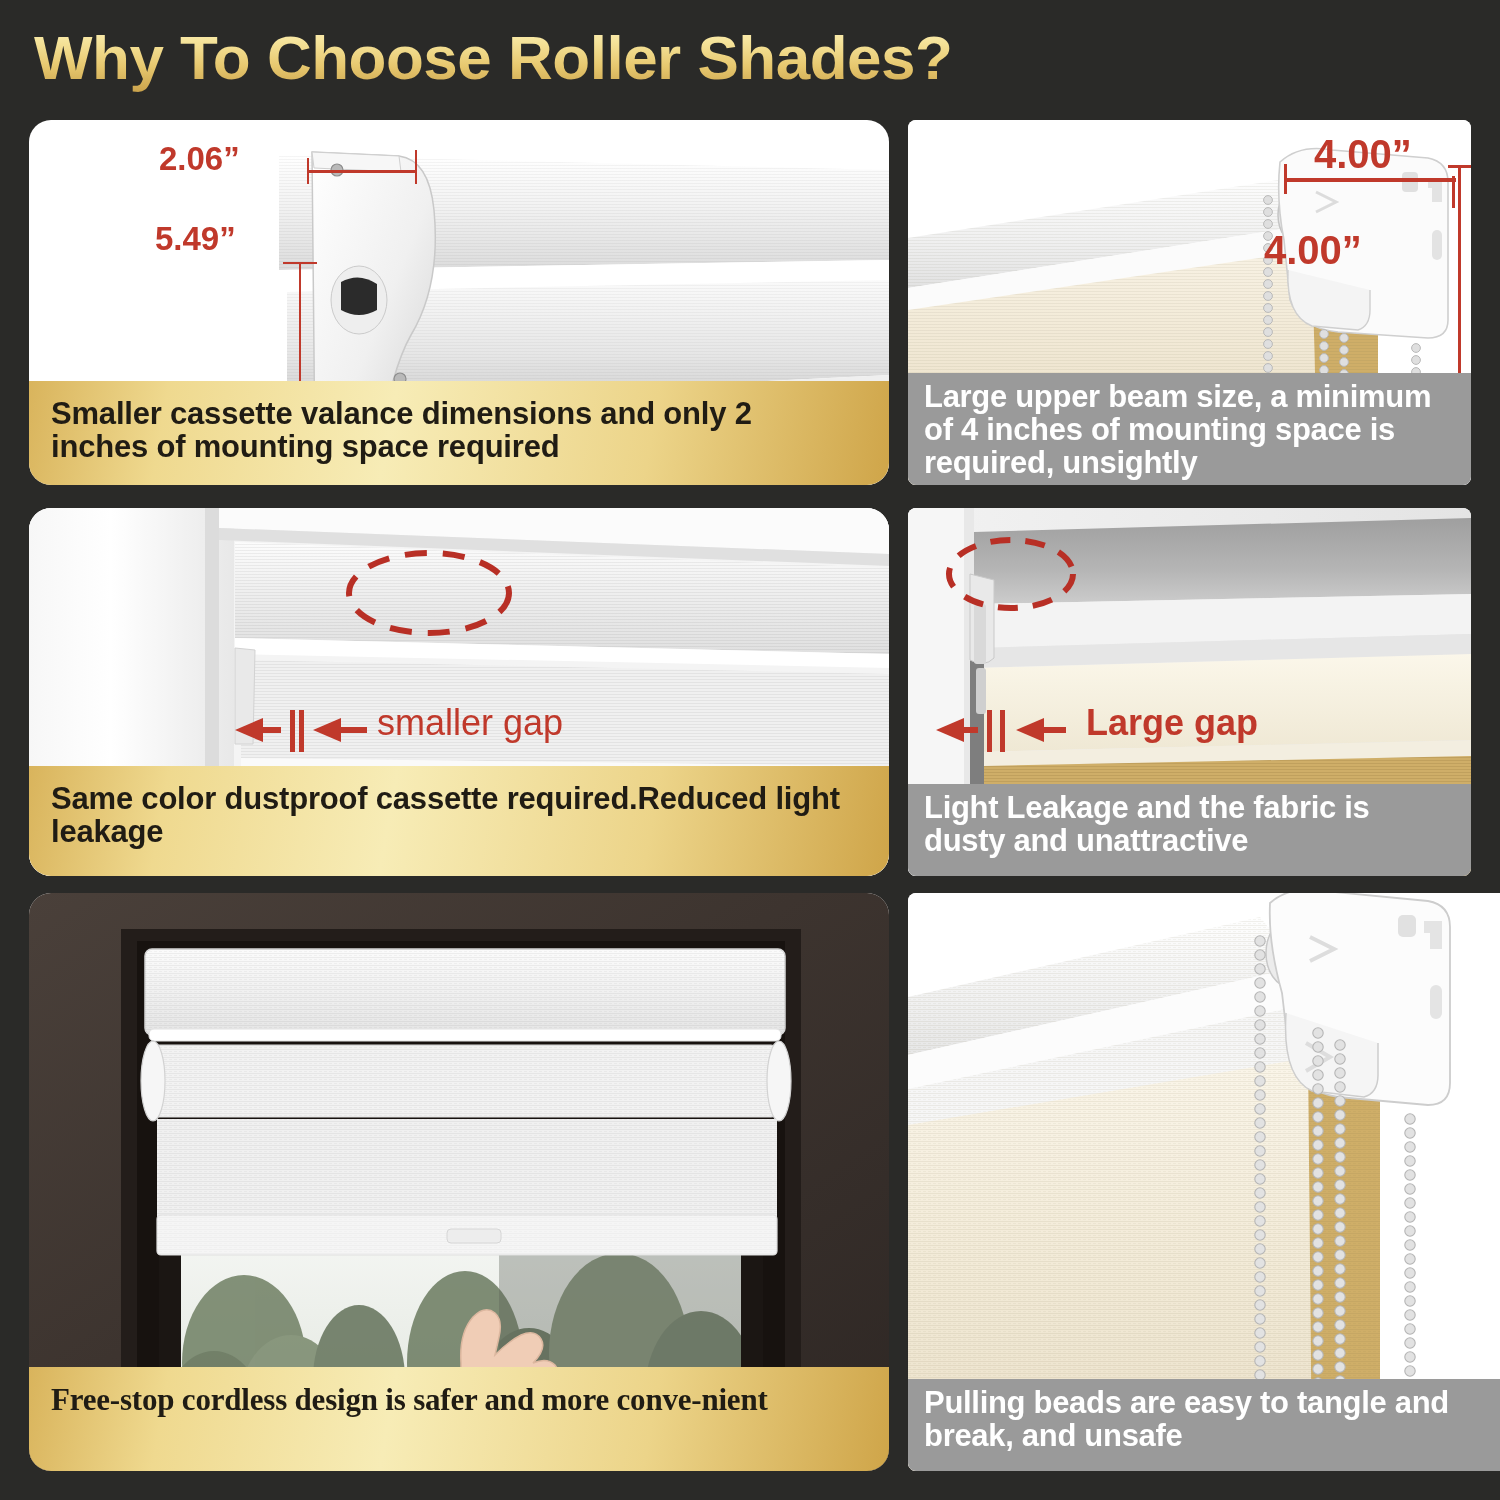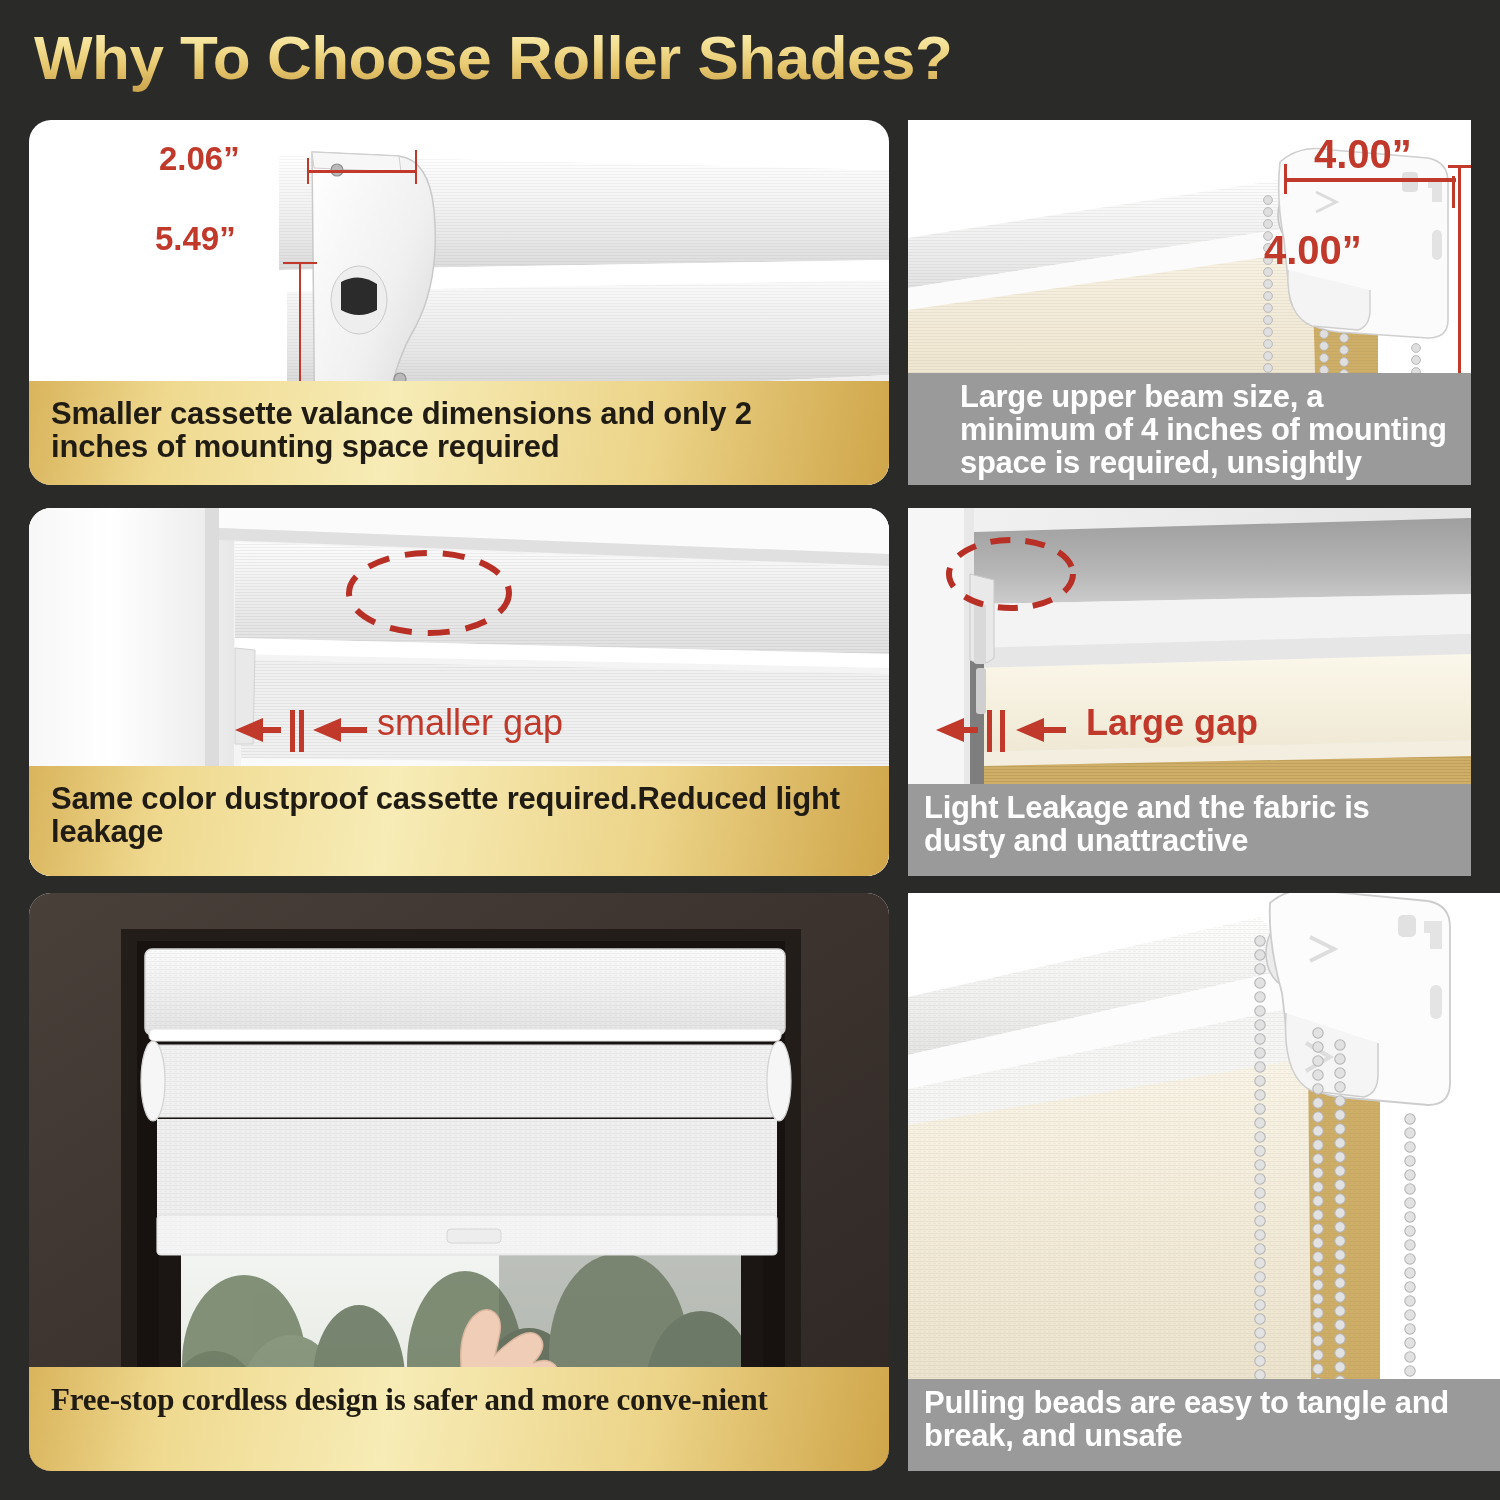--- a/index.html
+++ b/index.html
@@ -17,21 +17,21 @@
     font-size:62px;font-weight:bold;letter-spacing:-0.5px;
     background:linear-gradient(180deg,#fdf2c0 0%,#f5e39a 28%,#e7c86f 62%,#c9a14a 100%);
     -webkit-background-clip:text;background-clip:text;
     -webkit-text-fill-color:transparent;color:#e7c86f;
     white-space:nowrap;
   }
 
   
   .panel{position:absolute;overflow:hidden;background:#fff;}
   .panel.good{border-radius:22px;}
-  .panel.bad{border-radius:0;}
+  .panel.bad{border-radius:8px;}
 
   .art{position:absolute;left:0;top:0;right:0;bottom:0;overflow:hidden;}
 
   
   .cap{
     position:absolute;left:0;right:0;bottom:0;
     box-sizing:border-box;
     display:flex;align-items:flex-start;
   }
   .cap.gold{
@@ -252,21 +252,21 @@
       <div class="dimline" style="left:376px;top:44px;width:3px;height:30px;"></div>
       <div class="dimline" style="left:544px;top:56px;width:3px;height:32px;"></div>
       <div class="dimlbl" style="left:406px;top:12px;font-size:40px;">4.00”</div>
 
       <div class="dimline" style="left:550px;top:45px;width:3px;height:300px;"></div>
       <div class="dimline" style="left:540px;top:45px;width:23px;height:3px;"></div>
       <div class="dimlbl" style="left:356px;top:108px;font-size:40px;">4.00”</div>
     </div>
 
     <div class="cap grey" style="height:112px;">
-      <div class="captxt" style="max-width:548px;margin-left:36px;">Large upper beam size, a minimum of 4 inches of mounting space is required, unsightly</div>
+      <div class="captxt" style="max-width:548px;">Large upper beam size, a minimum of 4 inches of mounting space is required, unsightly</div>
     </div>
   </div>
 
   <div class="panel good" style="left:29px;top:508px;width:860px;height:368px;">
     <div class="art">
       <svg width="860" height="368" viewBox="0 0 860 368">
         <defs>
           <linearGradient id="fr1" x1="0" y1="0" x2="1" y2="0">
             <stop offset="0%" stop-color="#f7f7f7"></stop>
             <stop offset="40%" stop-color="#ffffff"></stop>

